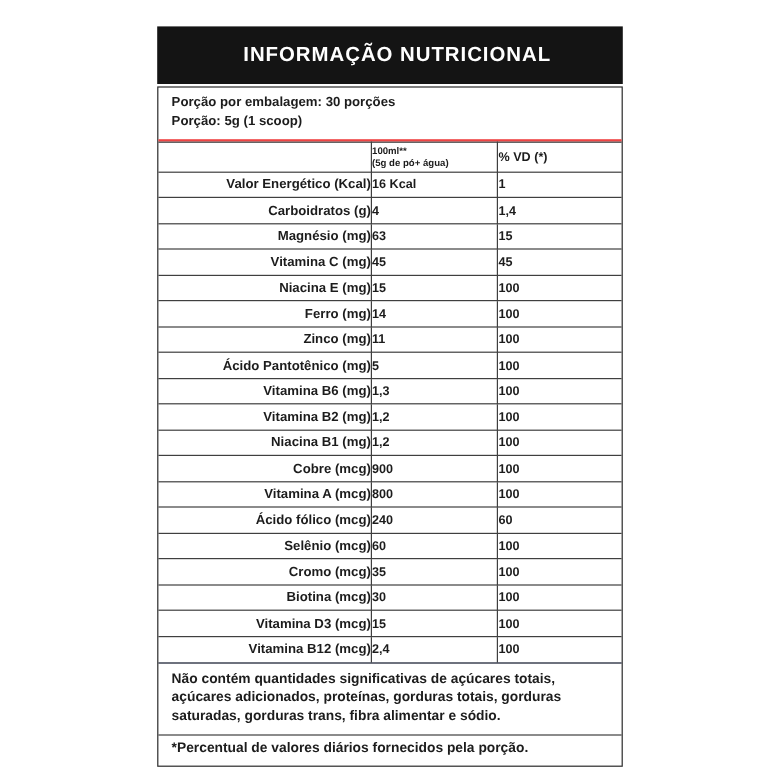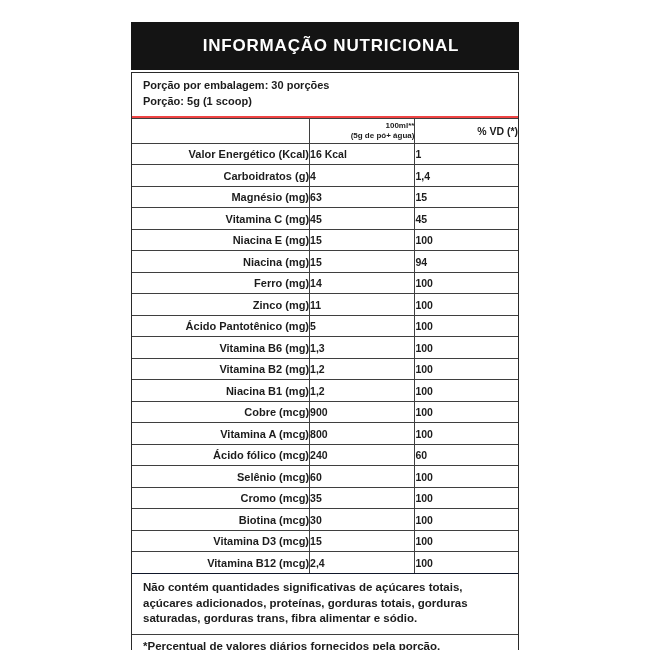--- a/index.html
+++ b/index.html
@@ -43,21 +43,21 @@
     border-collapse: collapse;
     table-layout: fixed;
   }
   col.c1 { width: 46%; }
   col.c2 { width: 27.3%; }
   col.c3 { width: 26.7%; }
   th, td {
     border: 1px solid #3f3f3f;
     font-weight: 700;
   }
-  th { height: 25px; text-align: right; vertical-align: middle; }
+  th { height: 25px; text-align: left; vertical-align: middle; }
   th:first-child, td:first-child { border-left: none; }
   th:last-child, td:last-child { border-right: none; }
   tr:last-child td { border-bottom: none; }
   .amount-head { font-size: 8px; line-height: 1.25; }
   .vd-head { font-size: 10.5px; }
   td { height: 21.5px; font-size: 11px; vertical-align: middle; }
   .td-label { text-align: right; padding-left: 11px; }
   .td-center { text-align: left; font-size: 10.5px; margin-top: 15px; }
   .note-block {
     border-top: 1px solid #0f172a;
@@ -126,25 +126,20 @@
             <td class="td-label">Vitamina C (mg)</td>
             <td class="td-center">45</td>
             <td class="td-center">45</td>
           </tr>
           <tr>
             <td class="td-label">Niacina E (mg)</td>
             <td class="td-center">15</td>
             <td class="td-center">100</td>
           </tr>
           <tr>
-            <td class="td-label">Niacina (mg)</td>
-            <td class="td-center">15</td>
-            <td class="td-center">94</td>
-          </tr>
-          <tr>
             <td class="td-label">Ferro (mg)</td>
             <td class="td-center">14</td>
             <td class="td-center">100</td>
           </tr>
           <tr>
             <td class="td-label">Zinco (mg)</td>
             <td class="td-center">11</td>
             <td class="td-center">100</td>
           </tr>
           <tr>

